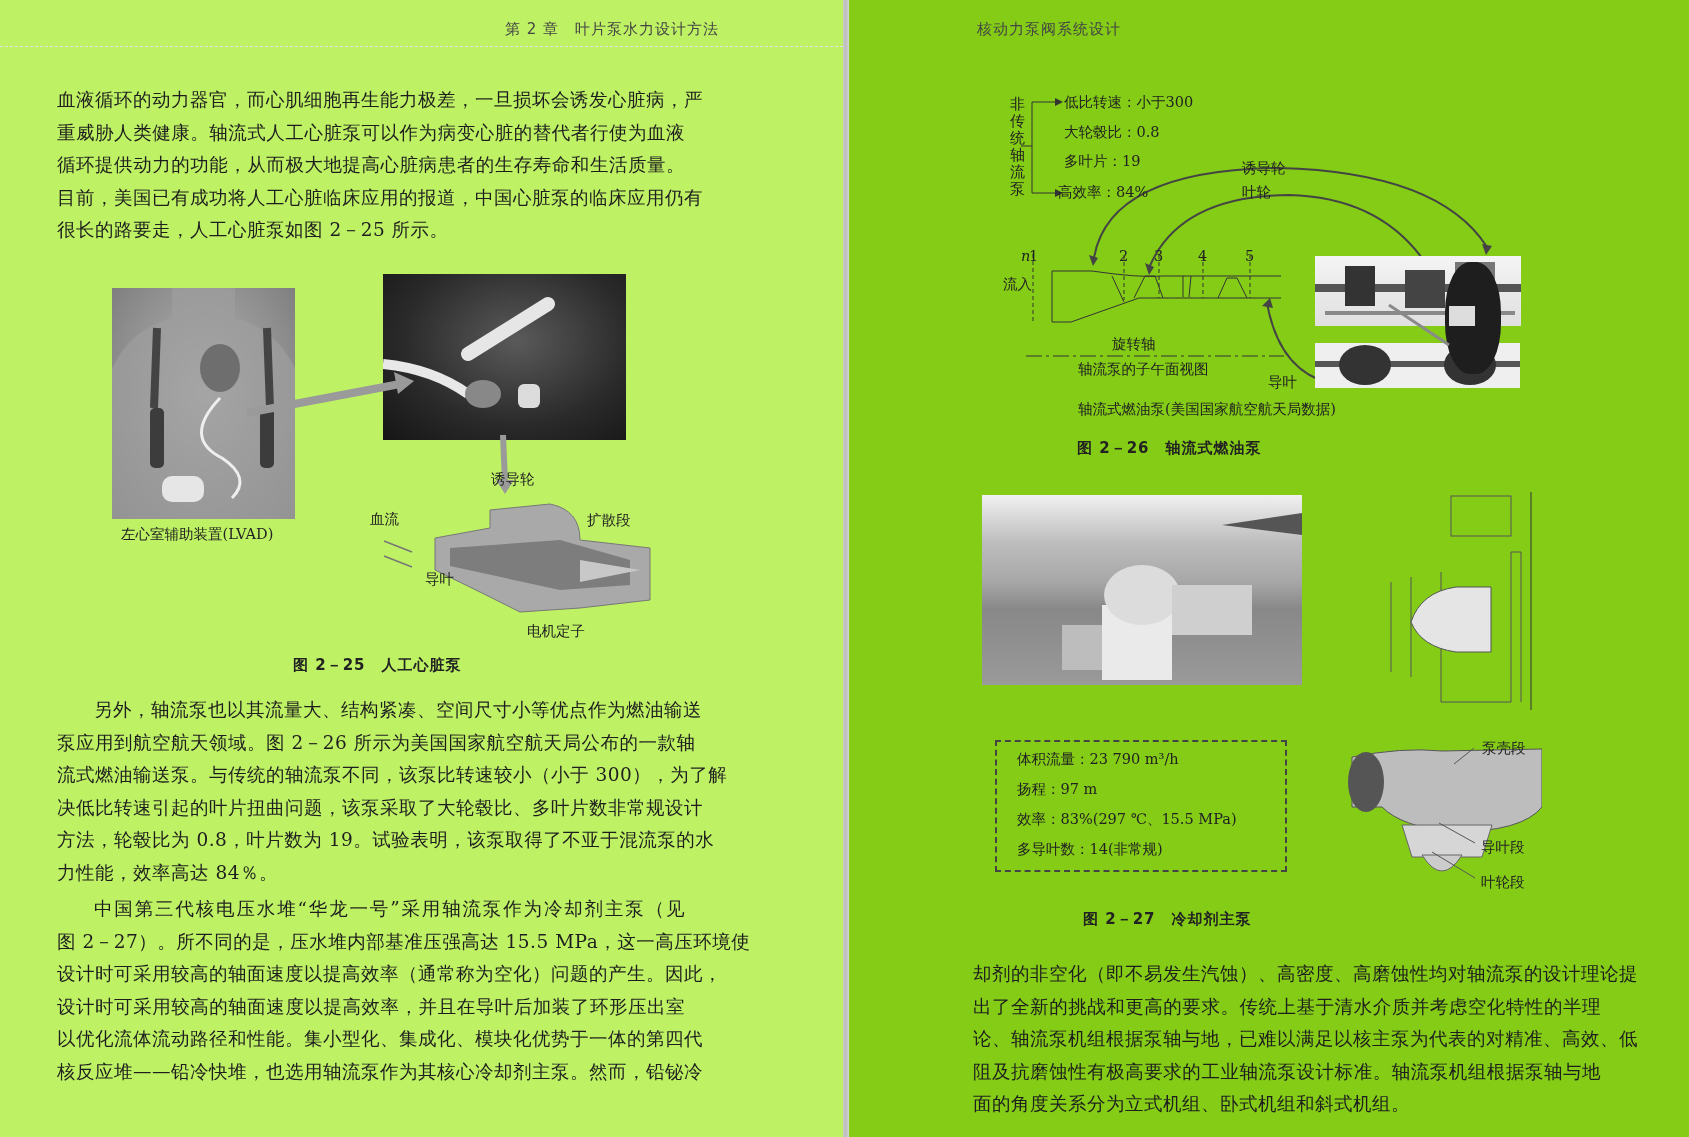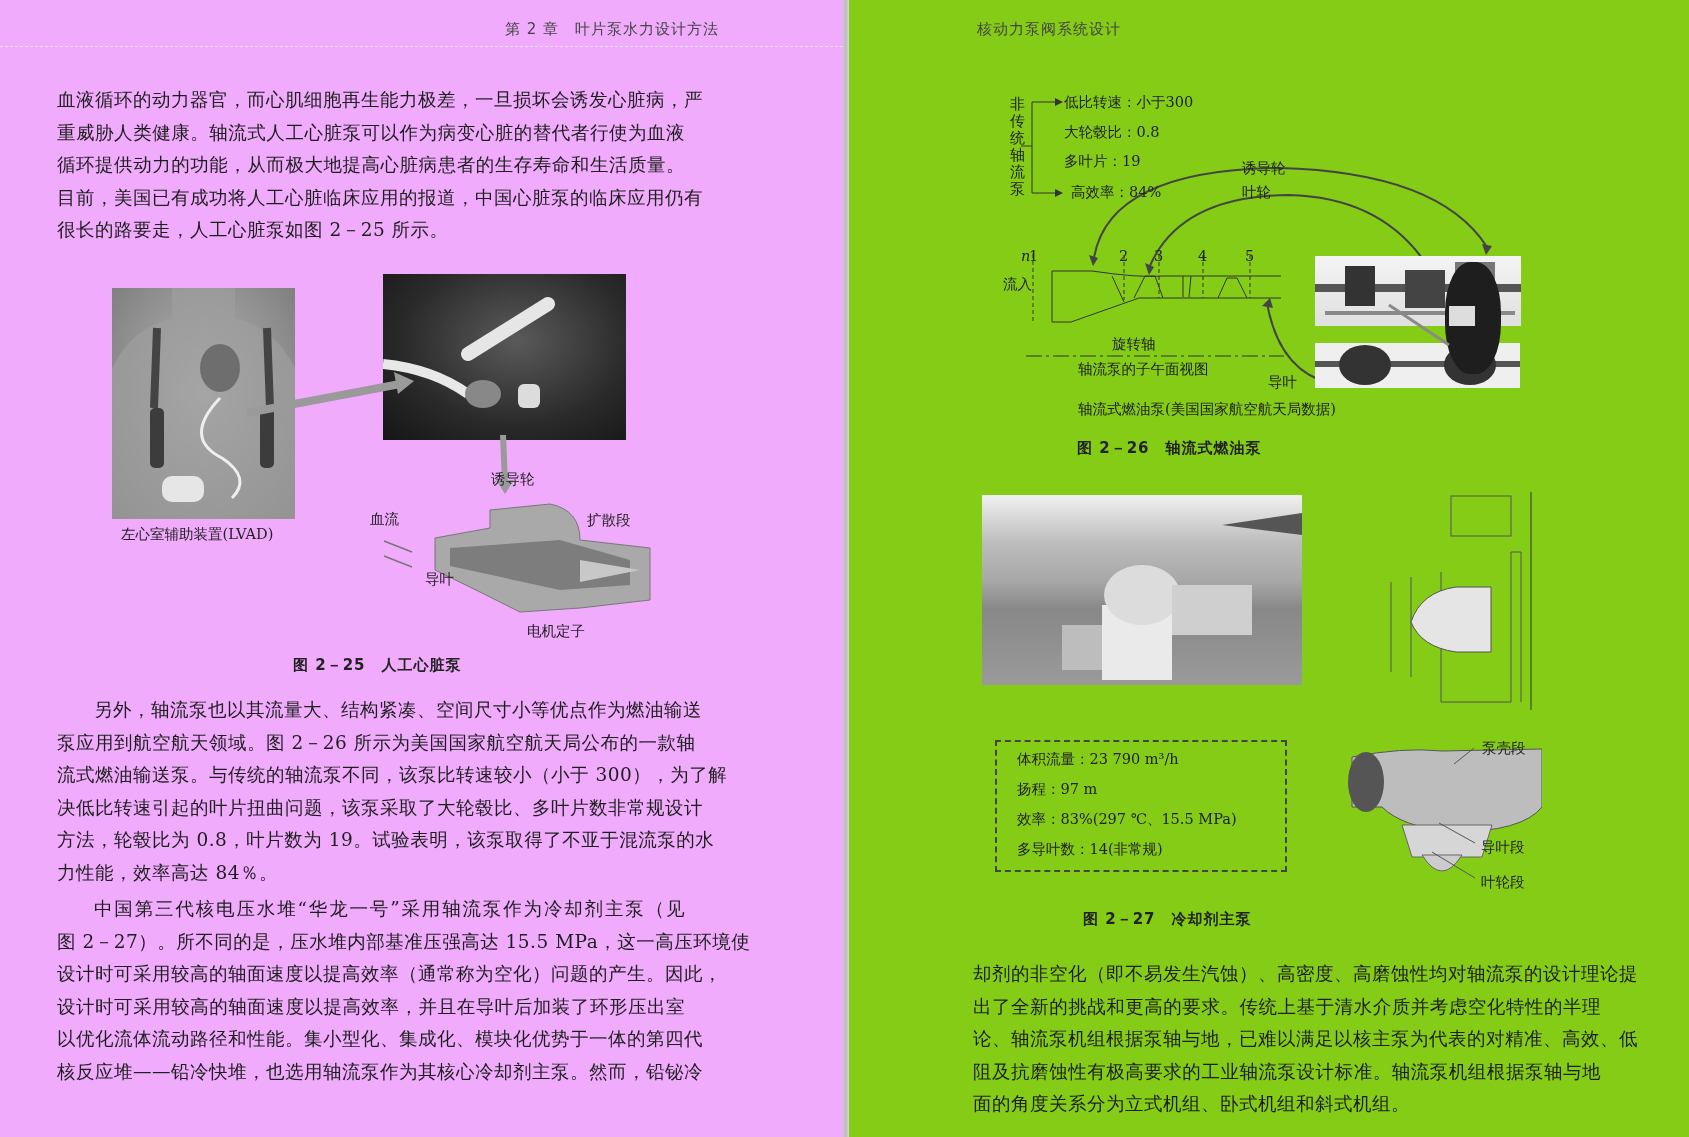--- a/index.html
+++ b/index.html
@@ -2,21 +2,21 @@
 <html><head>
 <meta charset="utf-8">
 <style>
   html, body { margin: 0; padding: 0; }
   body {
     width: 1689px; height: 1137px; position: relative; overflow: hidden;
     background: #ffffff;
     font-family: "DejaVu Serif", "Liberation Serif", serif;
     color: #1e1e1e;
   }
-  .page { position: absolute; top: 0; height: 1137px; background: #f0abfc; }
+  .page { position: absolute; top: 0; height: 1137px; background: #bef264; }
   .page-left { left: 0; width: 843px; }
   .page-right { left: 849px; width: 840px; background: #84cc16; }
   .gutter { position: absolute; left: 843px; top: 0; width: 6px; height: 1137px;
     background: linear-gradient(to right, #c9c9c9, #bdbdbd 50%, #d9d9d9); }
   .running-head { position: absolute; font-family: "DejaVu Sans", sans-serif; font-size: 15px; color: #444; letter-spacing: 1px; }
   .rh-left { left: 505px; top: 20px; }
   .head-rule { position: absolute; left: 0; top: 46px; width: 843px; border-top: 1px dashed #e2e2e2; }
   .para { position: absolute; font-size: 18.5px; line-height: 32.5px; text-align: justify; text-align-last: justify; letter-spacing: 0.5px; }
   .para .line { display: block; white-space: nowrap; }
   .para .last { text-align-last: left; }
@@ -141,21 +141,21 @@
         <line x1="401" y1="255" x2="401" y2="298" stroke-dasharray="4,3"></line>
         <path d="M263,276 L275,302 M285,298 L296,276 L306,276 L314,298"></path>
         <path d="M334,276 L334,297 M342,276 L340,297"></path>
         <path d="M369,298 L378,278 L388,278 L398,298"></path>
         <line x1="177" y1="356" x2="435" y2="356" stroke-dasharray="16,4,3,4"></line>
       </g>
     </svg>
     <div class="label" style="left:215px; top:93px;">低比转速：小于300</div>
     <div class="label" style="left:215px; top:123px;">大轮毂比：0.8</div>
     <div class="label" style="left:215px; top:152px;">多叶片：19</div>
-    <div class="label" style="left:222px; top:183px;text-align:right;">高效率：84%</div>
+    <div class="label" style="left:209px; top:183px;text-align:right;">高效率：84%</div>
     <div class="label" style="left:393px; top:159px;">诱导轮</div>
     <div class="label" style="left:393px; top:183px;">叶轮</div>
     <div class="label" style="left:172px; top:248px; font-style:italic;">n</div>
     <div class="label" style="left:180px; top:248px;">1</div>
     <div class="label" style="left:270px; top:248px;">2</div>
     <div class="label" style="left:305px; top:248px;">3</div>
     <div class="label" style="left:349px; top:248px;">4</div>
     <div class="label" style="left:396px; top:248px;">5</div>
     <div class="label" style="left:154px; top:275px;">流入</div>
     <div class="label" style="left:263px; top:335px;">旋转轴</div>

